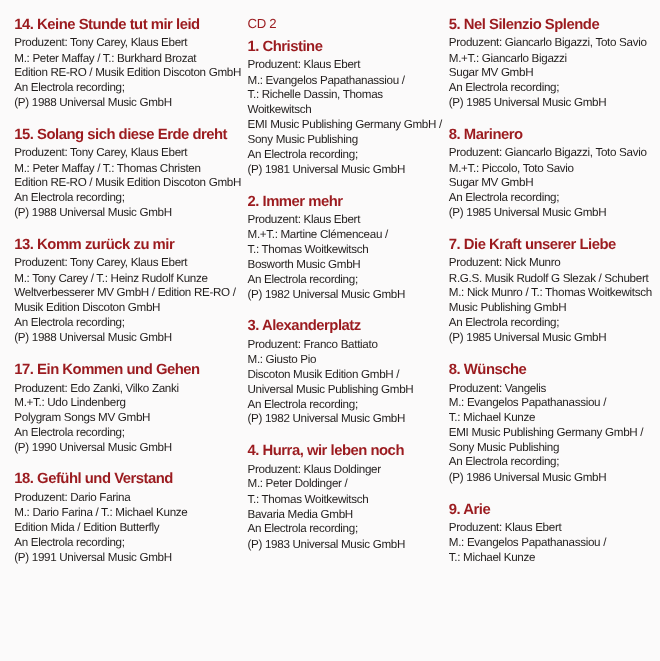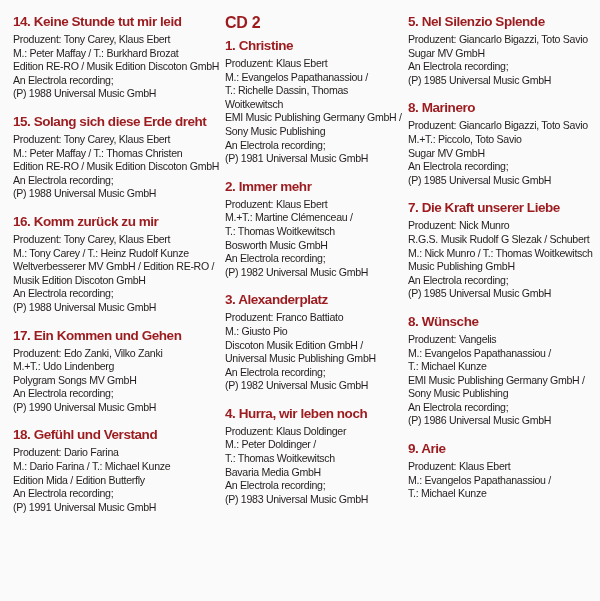--- a/index.html
+++ b/index.html
@@ -19,22 +19,22 @@
     height: 601px;
     padding: 14px 4px 0 13px;
     display: flex;
   }
   .col { flex: 0 0 auto; }
   .col-0 { width: 212px; }
   .col-1 { width: 183px; }
   .col-2 { width: 188px; }
   .cd-header {
     color: #9b1b1f;
-    font-weight: bold;
-    font-size: 16px;
+    font-weight: normal;
+    font-size: 12px;
     letter-spacing: -0.3px;
     margin: 0 0 6px 0;
     white-space: nowrap;
   }
   .track { margin: 0 0 13px 0; }
   .track-title {
     color: #9b1b1f;
     font-weight: bold;
     font-size: 13.5px;
     letter-spacing: -0.45px;
@@ -64,21 +64,21 @@
       </div>
       <div class="track">
         <div class="track-title">15. Solang sich diese Erde dreht</div>
         <div class="credit-line">Produzent: Tony Carey, Klaus Ebert</div>
         <div class="credit-line">M.: Peter Maffay / T.: Thomas Christen</div>
         <div class="credit-line">Edition RE-RO / Musik Edition Discoton GmbH</div>
         <div class="credit-line">An Electrola recording;</div>
         <div class="credit-line">(P) 1988 Universal Music GmbH</div>
       </div>
       <div class="track">
-        <div class="track-title">16. Komm zurück zu mir</div>
+        <div class="track-title">13. Komm zurück zu mir</div>
         <div class="credit-line">Produzent: Tony Carey, Klaus Ebert</div>
         <div class="credit-line">M.: Tony Carey / T.: Heinz Rudolf Kunze</div>
         <div class="credit-line">Weltverbesserer MV GmbH / Edition RE-RO /</div>
         <div class="credit-line">Musik Edition Discoton GmbH</div>
         <div class="credit-line">An Electrola recording;</div>
         <div class="credit-line">(P) 1988 Universal Music GmbH</div>
       </div>
       <div class="track">
         <div class="track-title">17. Ein Kommen und Gehen</div>
         <div class="credit-line">Produzent: Edo Zanki, Vilko Zanki</div>
@@ -134,20 +134,21 @@
         <div class="credit-line">T.: Thomas Woitkewitsch</div>
         <div class="credit-line">Bavaria Media GmbH</div>
         <div class="credit-line">An Electrola recording;</div>
         <div class="credit-line">(P) 1983 Universal Music GmbH</div>
       </div>
     </div>
   <div class="col col-2">
       <div class="track">
         <div class="track-title">5. Nel Silenzio Splende</div>
         <div class="credit-line">Produzent: Giancarlo Bigazzi, Toto Savio</div>
+        <div class="credit-line">M.+T.: Giancarlo Bigazzi</div>
         <div class="credit-line">Sugar MV GmbH</div>
         <div class="credit-line">An Electrola recording;</div>
         <div class="credit-line">(P) 1985 Universal Music GmbH</div>
       </div>
       <div class="track">
         <div class="track-title">8. Marinero</div>
         <div class="credit-line">Produzent: Giancarlo Bigazzi, Toto Savio</div>
         <div class="credit-line">M.+T.: Piccolo, Toto Savio</div>
         <div class="credit-line">Sugar MV GmbH</div>
         <div class="credit-line">An Electrola recording;</div>

